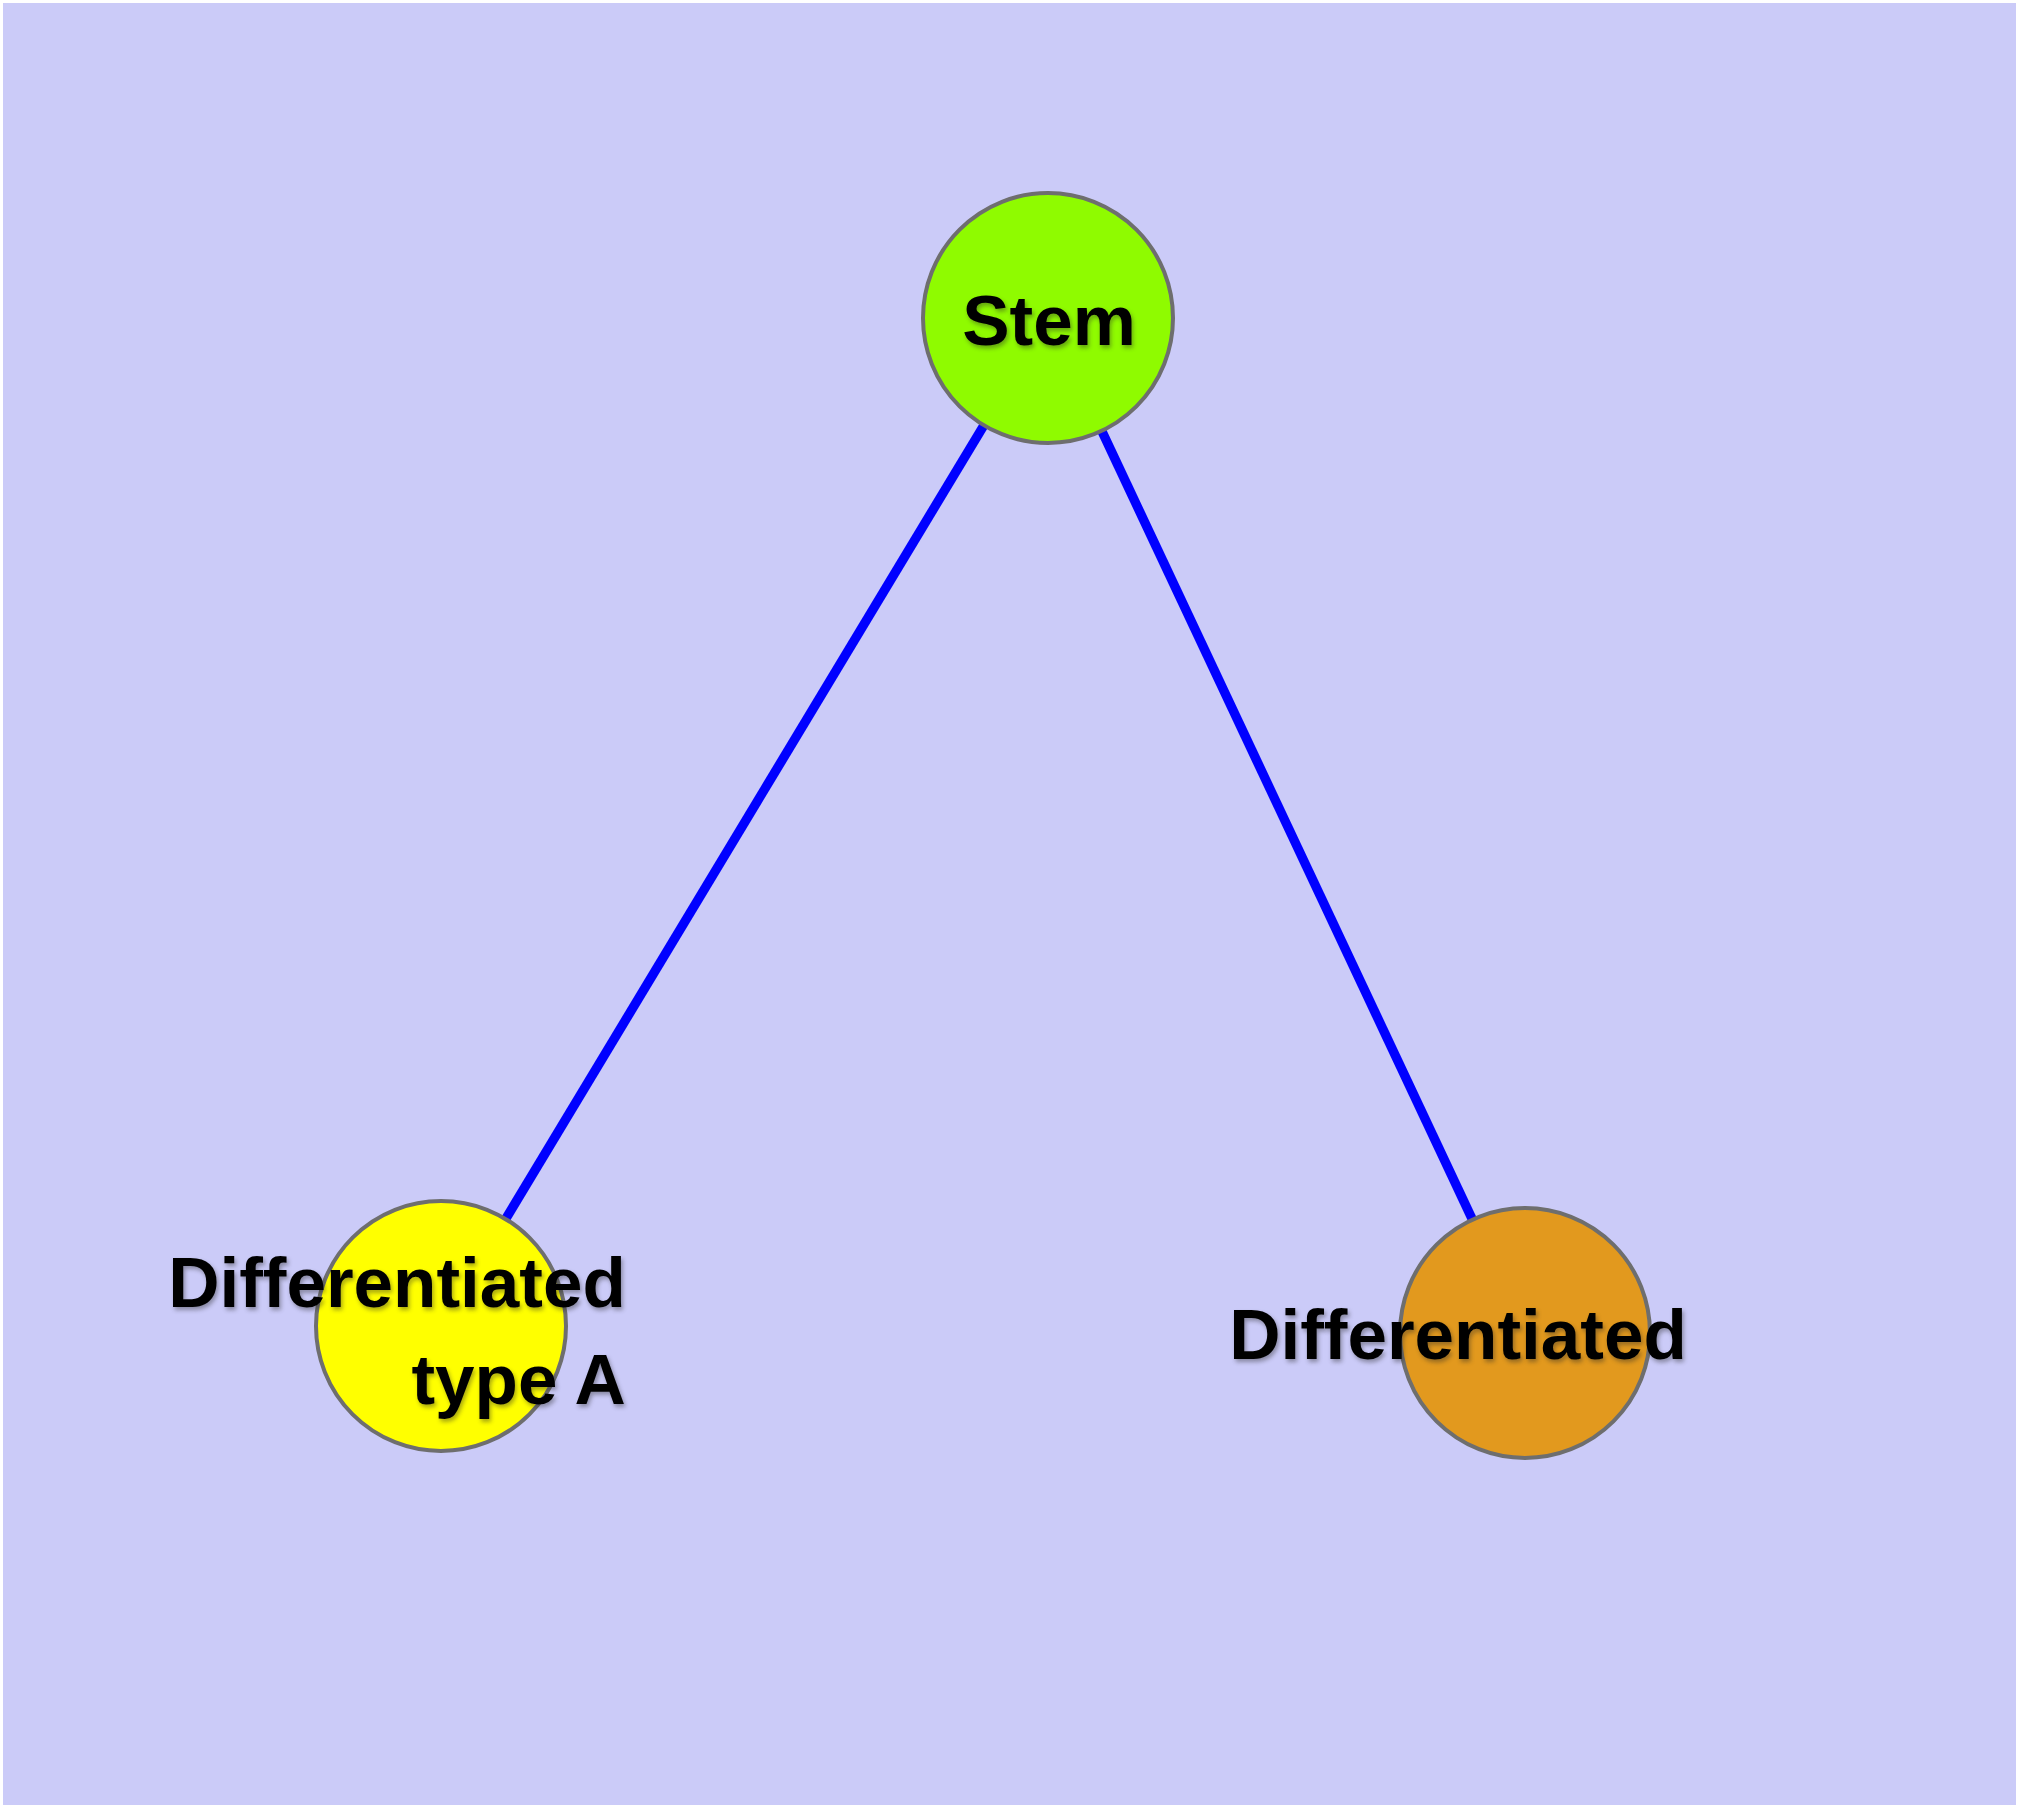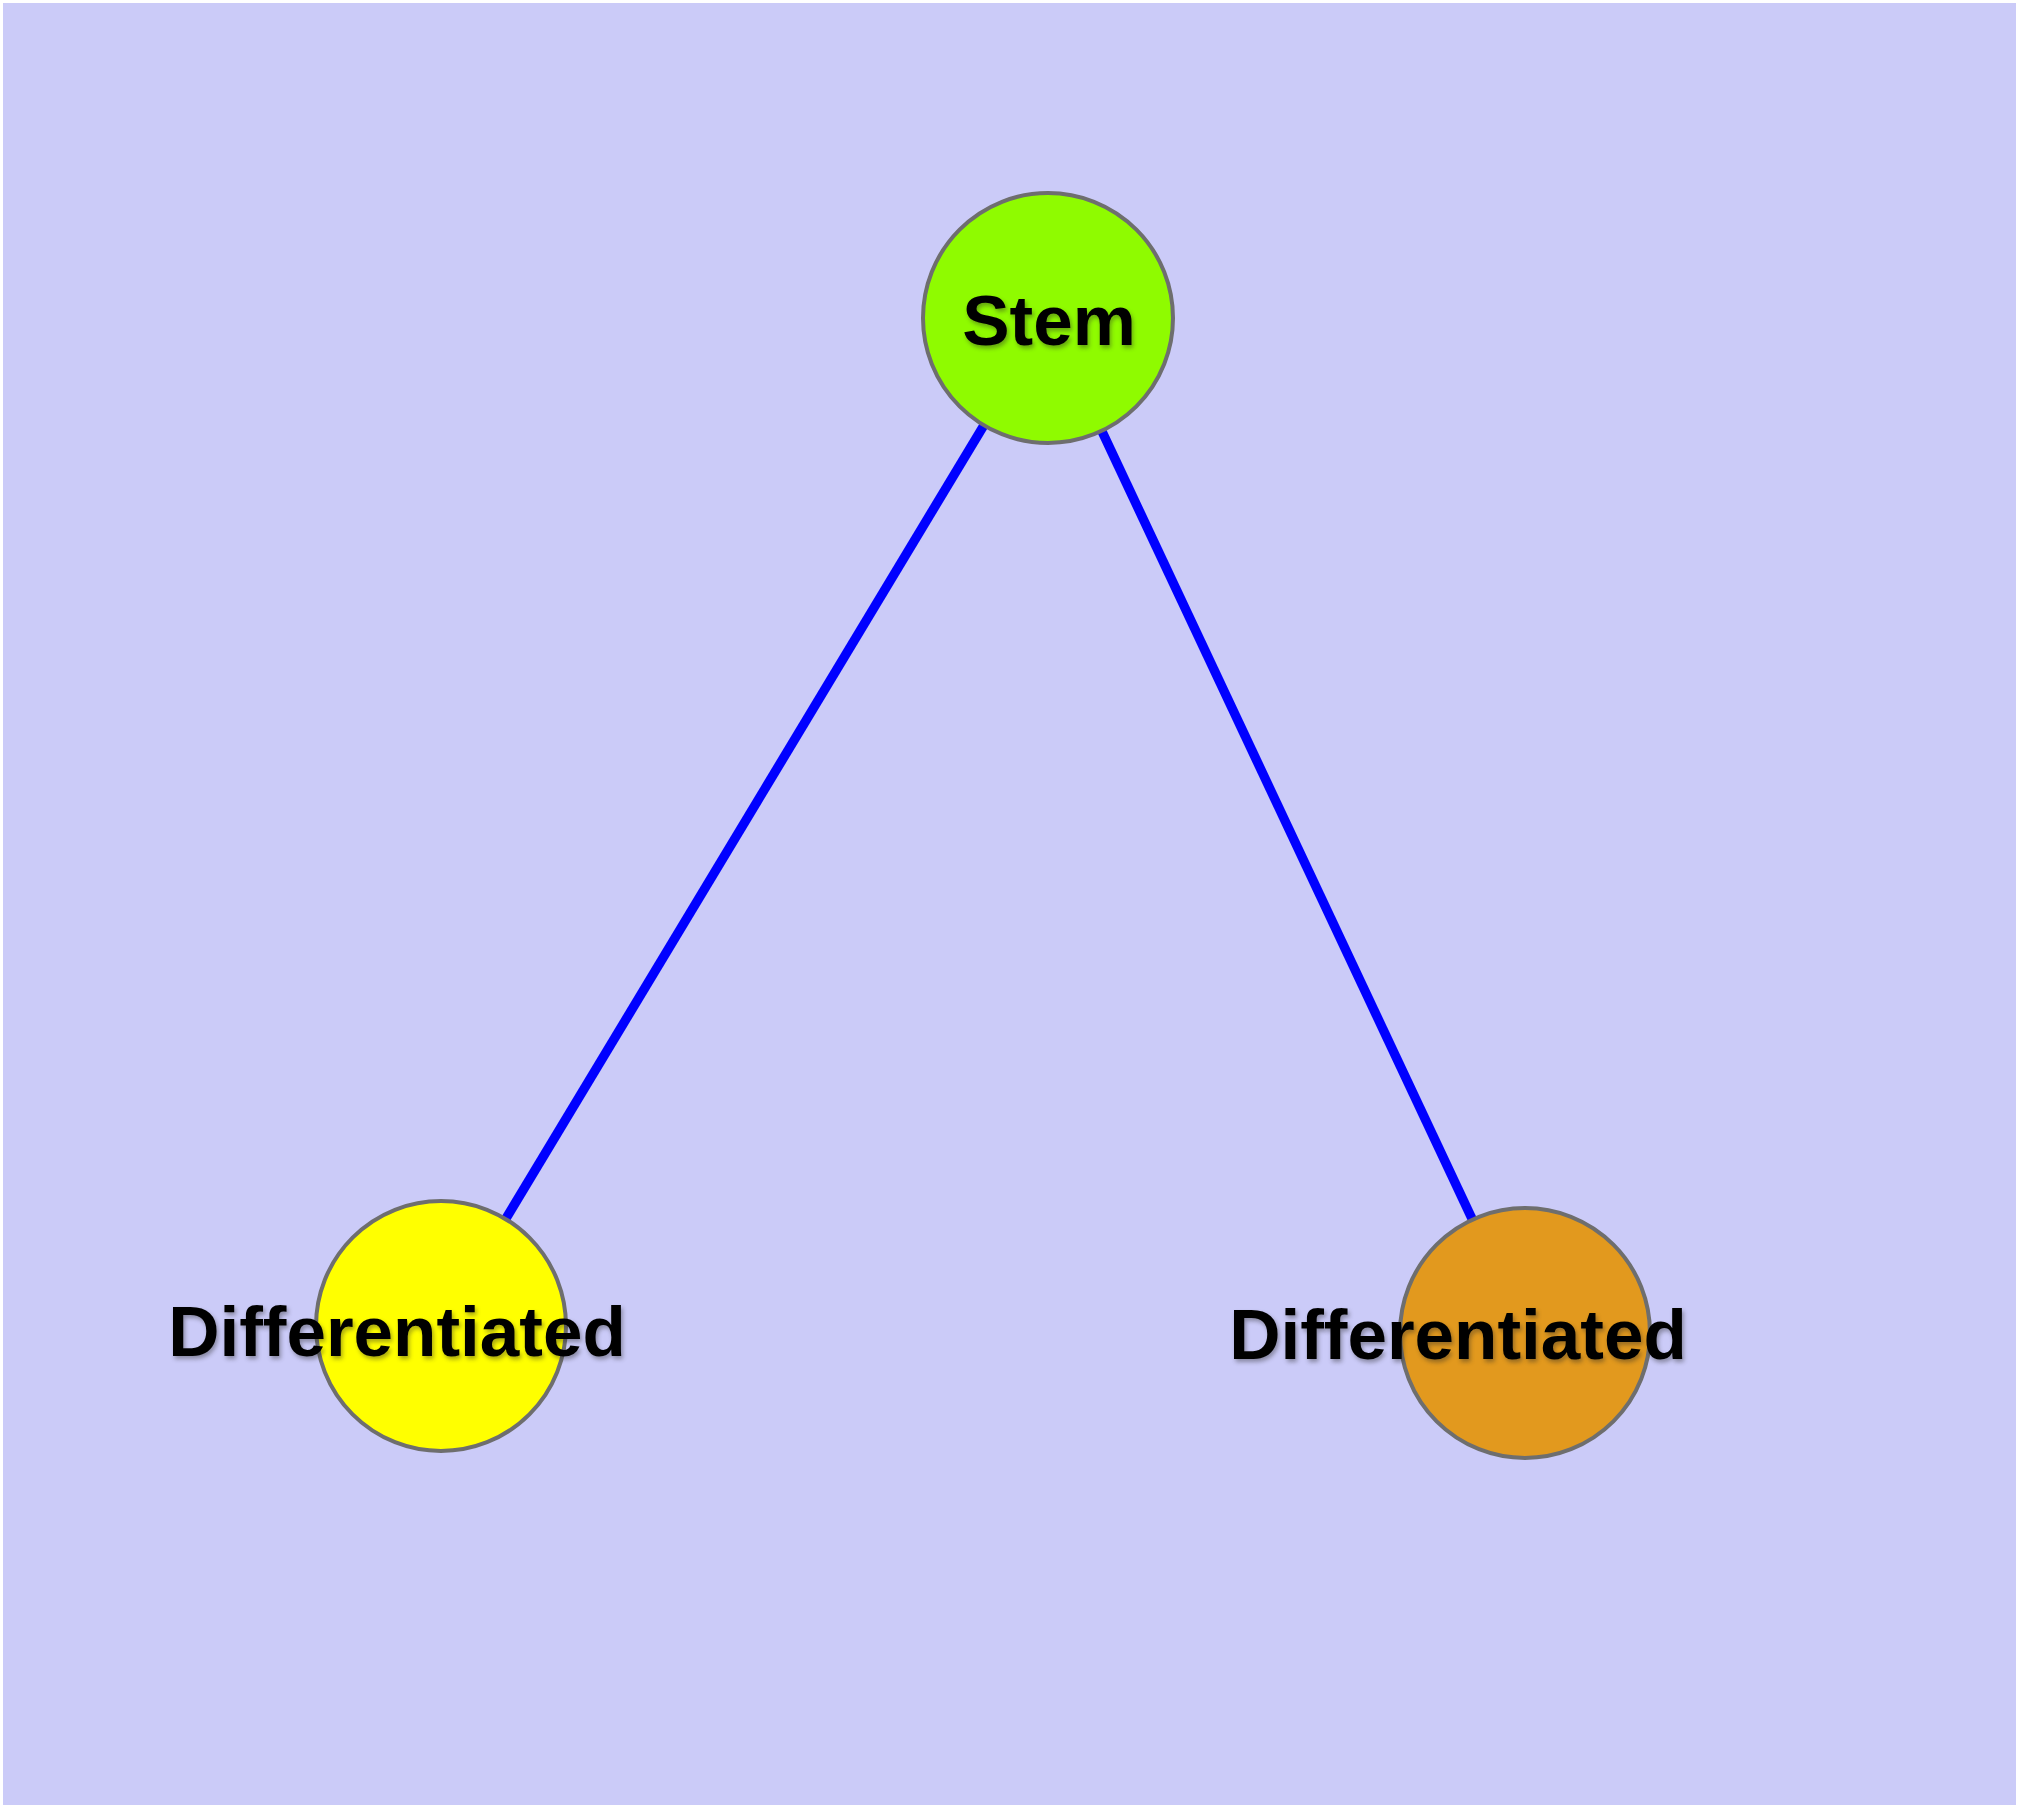--- a/index.html
+++ b/index.html
@@ -80,20 +80,21 @@
   <div class="node node-type-a" style="background: rgb(255, 255, 0); border-color: rgb(110, 110, 110);"></div>
   <div class="node node-type-b" style="background: rgb(226, 153, 30); border-color: rgb(110, 110, 110);"></div>
 
   <div class="node-label label-stem" style="color: rgb(0, 0, 0);">
     <span class="label-line">Stem</span>
 
   </div>
 
   <div class="node-label label-type-a" style="color: rgb(0, 0, 0);">
     <span class="label-line">Differentiated</span>
+    <span class="label-line">type A</span>
   </div>
 
   <div class="node-label label-type-b" style="color: rgb(0, 0, 0);">
     <span class="label-line">Differentiated</span>
   </div>
 
 </div>
 
 
 </body></html>

